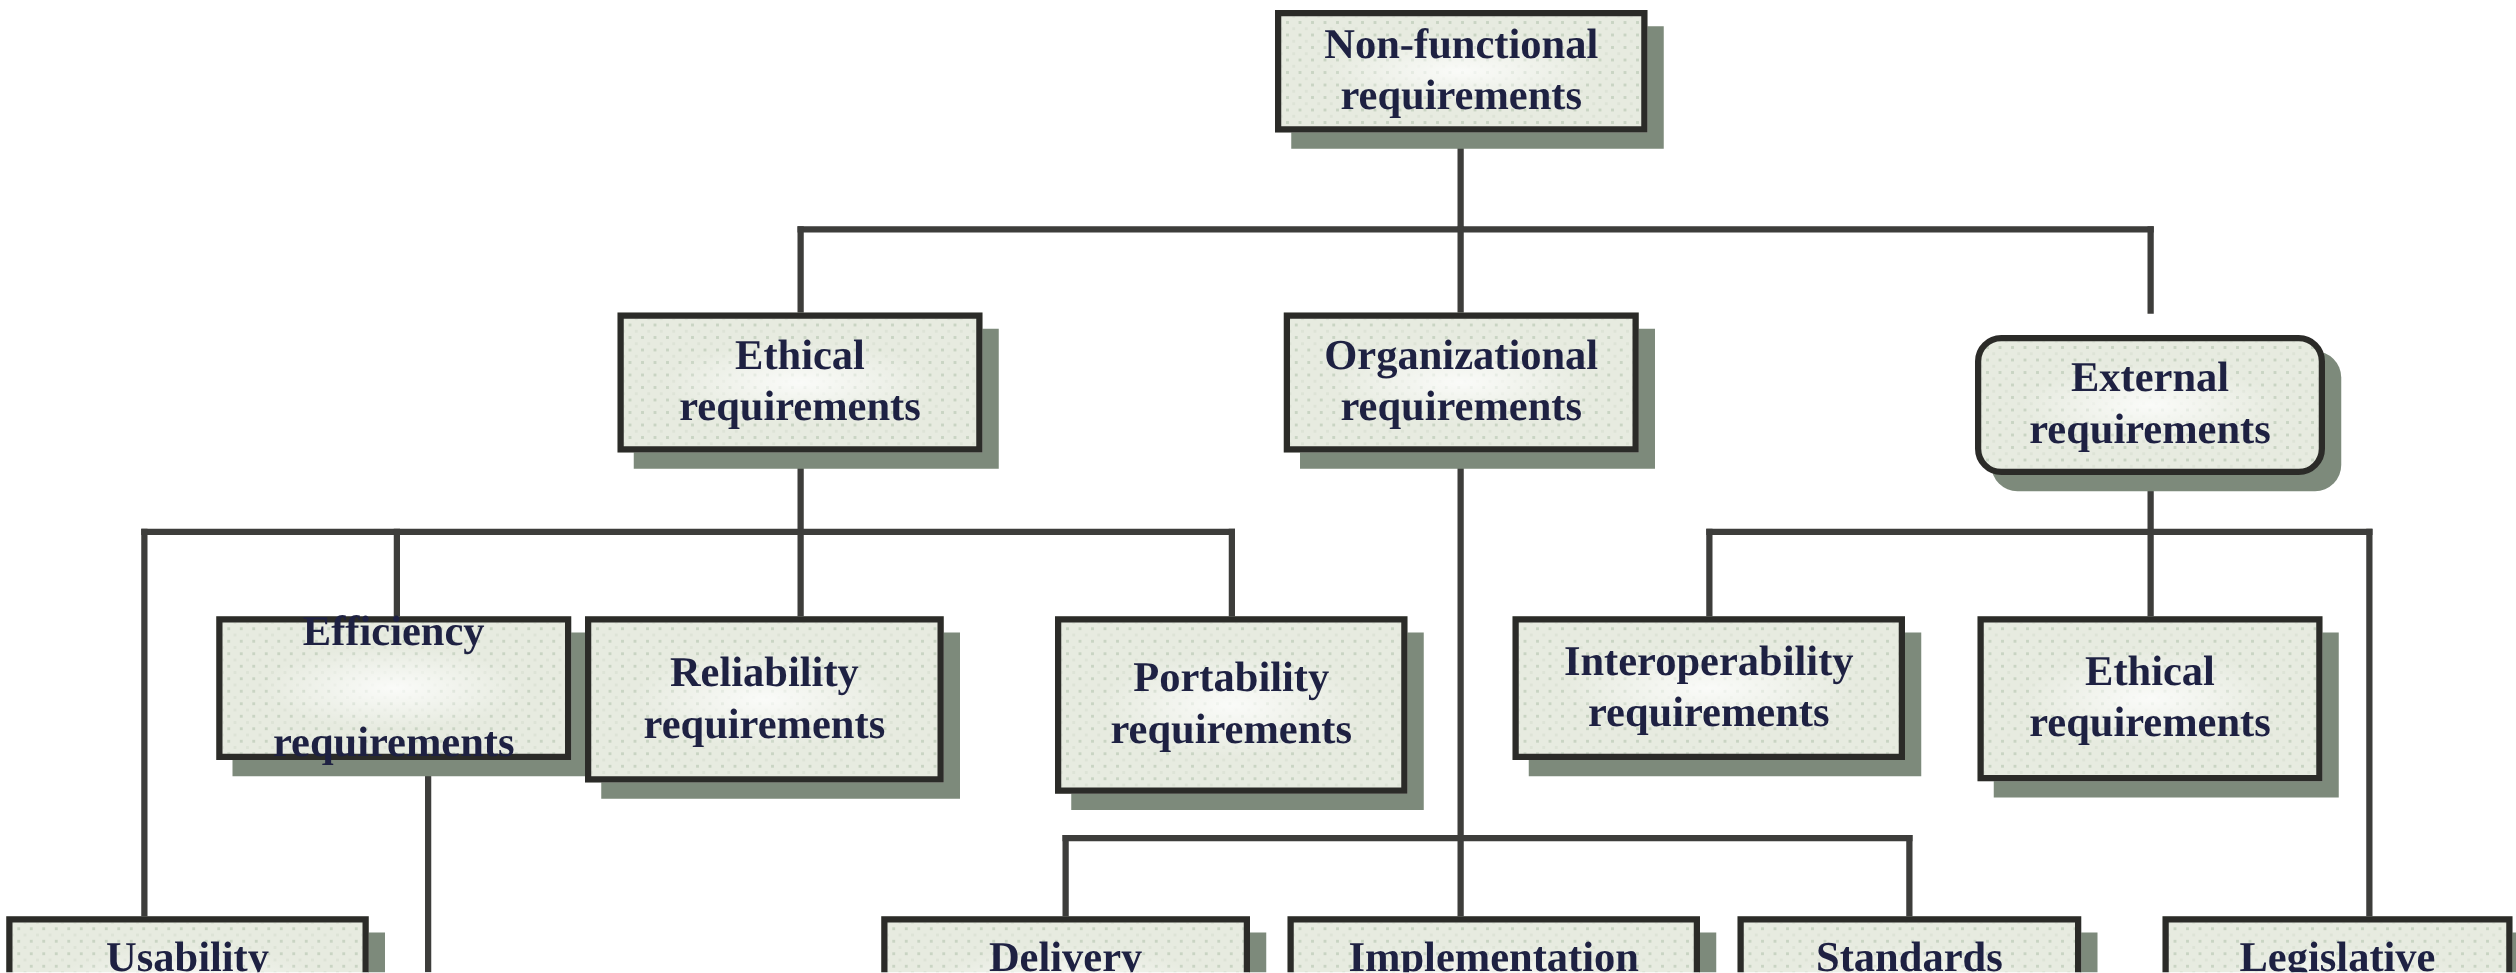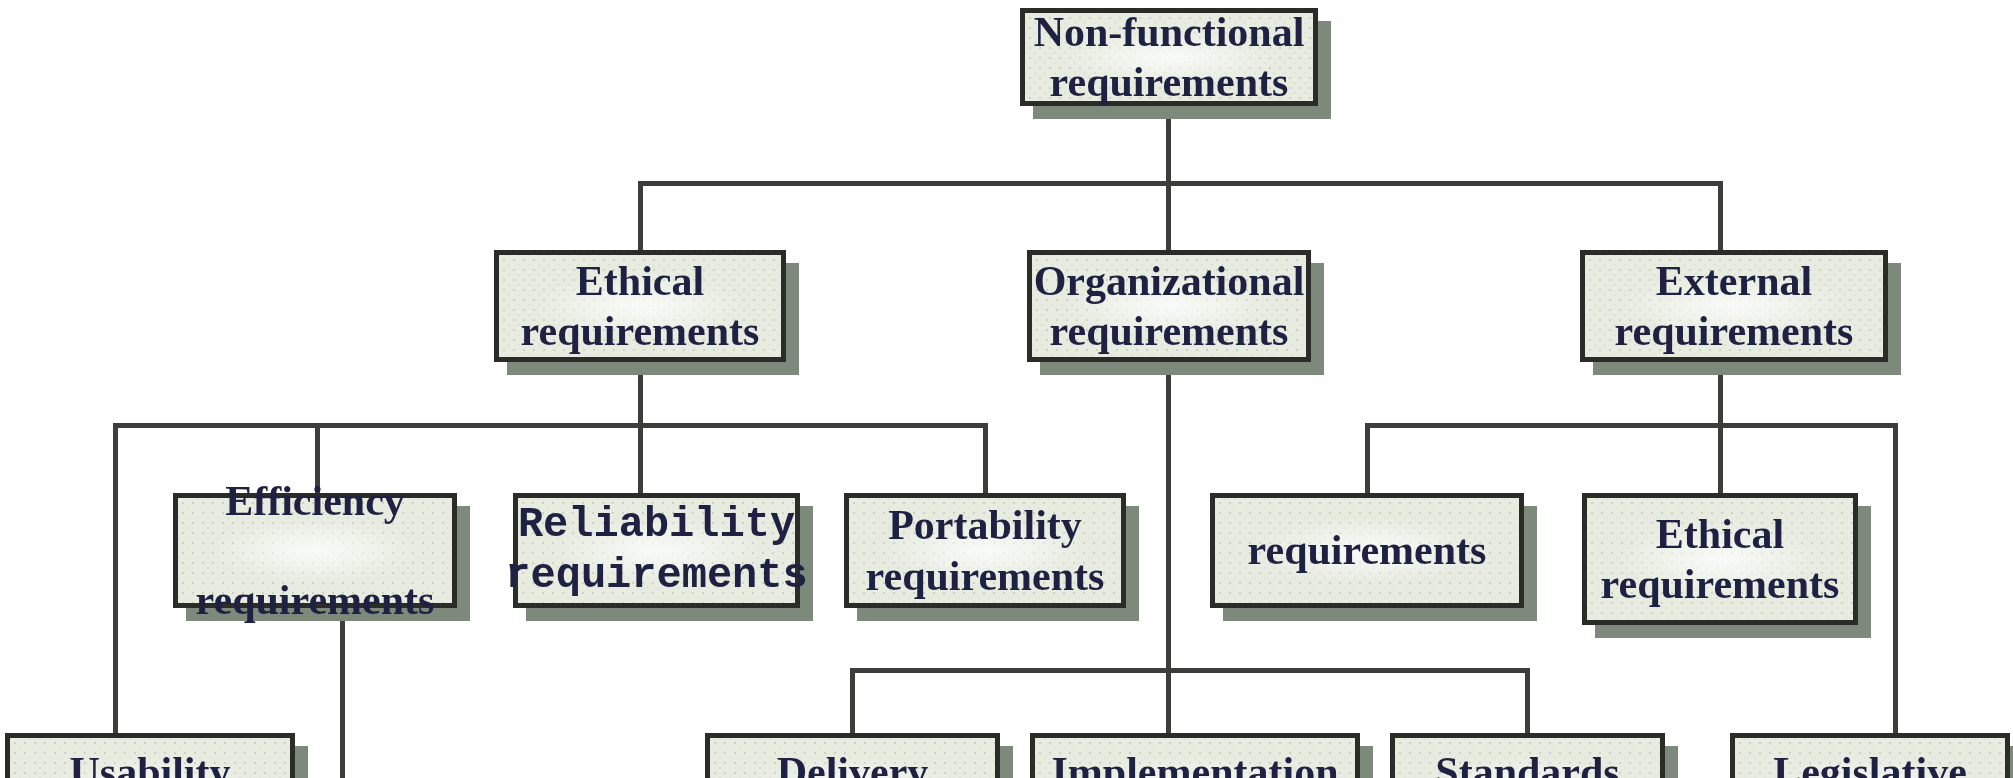--- a/index.html
+++ b/index.html
@@ -17,21 +17,21 @@
     background-image:
       radial-gradient(ellipse 55% 45% at 50% 50%, rgba(255,255,255,0.8), rgba(255,255,255,0) 70%),
       radial-gradient(circle, #c9d4c3 1.2px, rgba(0,0,0,0) 1.5px),
       radial-gradient(circle, #dde3d6 1.2px, rgba(0,0,0,0) 1.5px);
     background-size:100% 100%, 10px 10px, 10px 10px;
     background-position:0 0, 0 0, 5px 5px;
     border:5px solid #2b2b28;
     box-shadow:13px 13px 0 #7d8a7b;
     color:#1e2142;
     font-weight:700;
-    font-size:42px;
+    font-size:34px;
     line-height:1.2;
     text-align:center;
     display:flex;
     flex-direction:column;
     align-items:center;
     justify-content:center;
   }
   .node.clipped{
     justify-content:flex-start;
     padding-top:9px;
@@ -77,38 +77,39 @@
   </div>
 
   <div class="node" style="left:494px;top:250px;width:292px;height:112px;">
     <span>Ethical</span>
     <span>requirements</span>
   </div>
   <div class="node" style="left:1027px;top:250px;width:284px;height:112px;">
     <span>Organizational</span>
     <span>requirements</span>
   </div>
-  <div class="node" style="left:1580px;top:250px;width:308px;height:112px;">
+  <div class="node" style="left:1580px;top:268px;width:280px;height:112px;border-radius:21px;">
     <span>External</span>
     <span>requirements</span>
   </div>
 
   <div class="node" style="left:173px;top:493px;width:284px;height:115px;gap:48px;">
     <span>Efficiency</span>
     <span>requirements</span>
   </div>
-  <div class="node" style="left:513px;top:493px;width:287px;height:115px;font-family:Liberation Mono, monospace;">
+  <div class="node" style="left:468px;top:493px;width:287px;height:133px;">
     <span>Reliability</span>
     <span>requirements</span>
   </div>
-  <div class="node" style="left:844px;top:493px;width:282px;height:115px;">
+  <div class="node" style="left:844px;top:493px;width:282px;height:142px;">
     <span>Portability</span>
     <span>requirements</span>
   </div>
   <div class="node" style="left:1210px;top:493px;width:314px;height:115px;">
+    <span>Interoperability</span>
     <span>requirements</span>
   </div>
   <div class="node" style="left:1582px;top:493px;width:276px;height:132px;">
     <span>Ethical</span>
     <span>requirements</span>
   </div>
 
   <div class="node clipped" style="left:5px;top:733px;width:290px;height:110px;">
     <span>Usability</span>
   </div>

